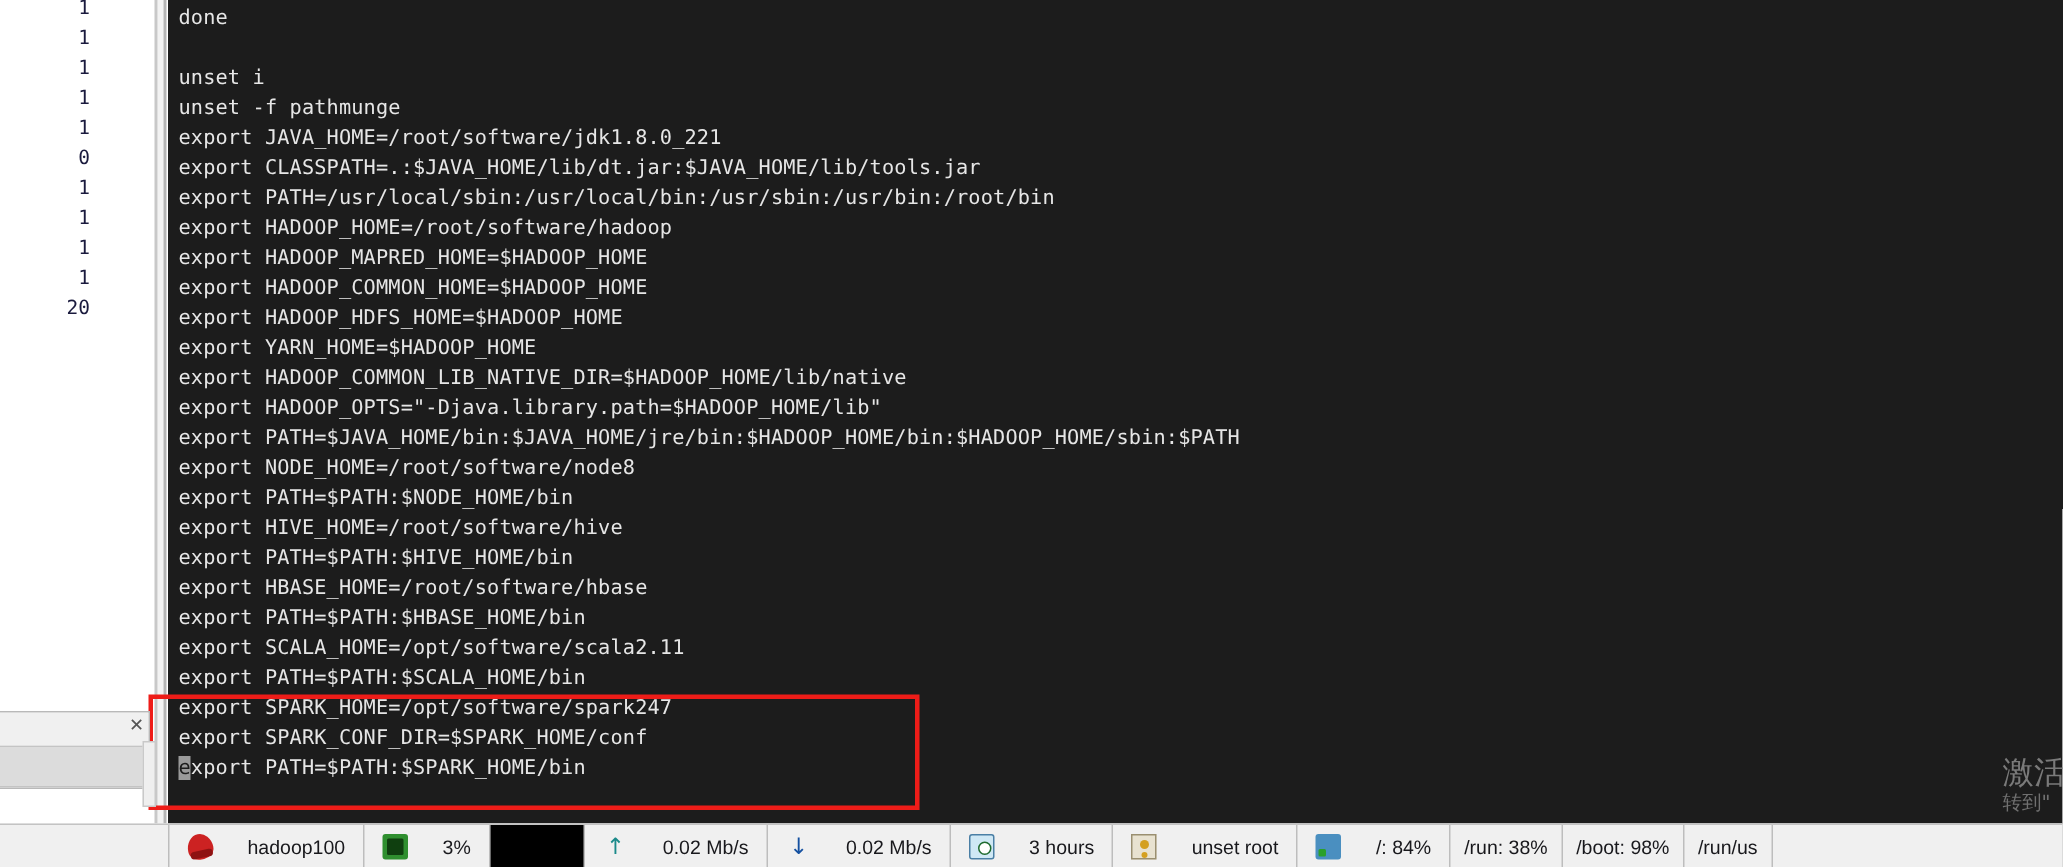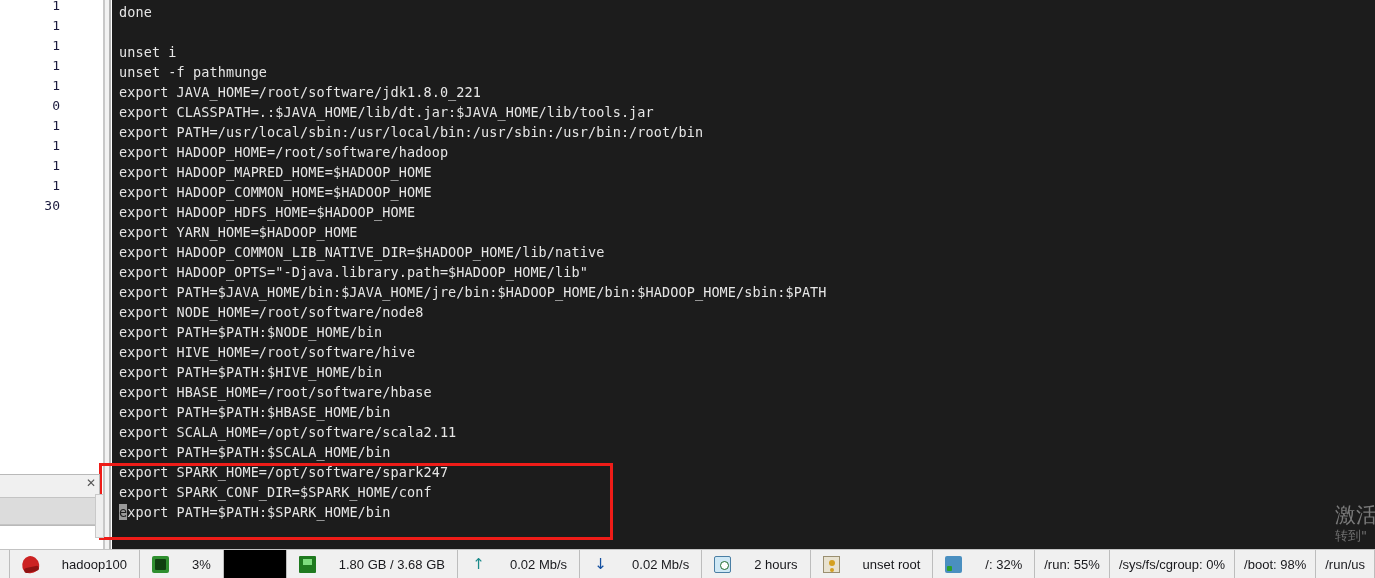--- a/index.html
+++ b/index.html
@@ -295,21 +295,21 @@
         <div>1</div>
         <div>1</div>
         <div>1</div>
         <div>1</div>
         <div>1</div>
         <div>0</div>
         <div>1</div>
         <div>1</div>
         <div>1</div>
         <div>1</div>
-        <div>30</div>
+        <div>20</div>
       </div>
   </div>
   <div class="pane-gap"></div>
   <div class="pane-divider"></div>
   <div class="pane-divider-2"></div>
 
   <div class="terminal">
     <div class="term-lines" id="termlines"><div>done</div><div></div><div>unset i</div><div>unset -f pathmunge</div><div>export JAVA_HOME=/root/software/jdk1.8.0_221</div><div>export CLASSPATH=.:$JAVA_HOME/lib/dt.jar:$JAVA_HOME/lib/tools.jar</div><div>export PATH=/usr/local/sbin:/usr/local/bin:/usr/sbin:/usr/bin:/root/bin</div><div>export HADOOP_HOME=/root/software/hadoop</div><div>export HADOOP_MAPRED_HOME=$HADOOP_HOME</div><div>export HADOOP_COMMON_HOME=$HADOOP_HOME</div><div>export HADOOP_HDFS_HOME=$HADOOP_HOME</div><div>export YARN_HOME=$HADOOP_HOME</div><div>export HADOOP_COMMON_LIB_NATIVE_DIR=$HADOOP_HOME/lib/native</div><div>export HADOOP_OPTS="-Djava.library.path=$HADOOP_HOME/lib"</div><div>export PATH=$JAVA_HOME/bin:$JAVA_HOME/jre/bin:$HADOOP_HOME/bin:$HADOOP_HOME/sbin:$PATH</div><div>export NODE_HOME=/root/software/node8</div><div>export PATH=$PATH:$NODE_HOME/bin</div><div>export HIVE_HOME=/root/software/hive</div><div>export PATH=$PATH:$HIVE_HOME/bin</div><div>export HBASE_HOME=/root/software/hbase</div><div>export PATH=$PATH:$HBASE_HOME/bin</div><div>export SCALA_HOME=/opt/software/scala2.11</div><div>export PATH=$PATH:$SCALA_HOME/bin</div><div>export SPARK_HOME=/opt/software/spark247</div><div>export SPARK_CONF_DIR=$SPARK_HOME/conf</div><div><span class="cursor-cell">e</span><span>xport PATH=$PATH:$SPARK_HOME/bin</span></div></div>
   </div>
 
@@ -334,48 +334,41 @@
         <div class="sb-cell">
           <span class="sb-icon ic-redhat"></span>
           <span>hadoop100</span>
         </div>
         <div class="sb-cell">
           <span class="sb-icon ic-cpu"></span>
           <span>3%</span>
         </div>
         <div class="sb-black"></div>
         <div class="sb-cell">
-          <span class="sb-icon ic-ram"></span>
-          <span>1.80 GB / 3.68 GB</span>
-        </div>
-        <div class="sb-cell">
           <span class="sb-icon ic-up">↑</span>
           <span>0.02 Mb/s</span>
         </div>
         <div class="sb-cell">
           <span class="sb-icon ic-down">↓</span>
           <span>0.02 Mb/s</span>
         </div>
         <div class="sb-cell">
           <span class="sb-icon ic-clock"></span>
-          <span>2 hours</span>
+          <span>3 hours</span>
         </div>
         <div class="sb-cell">
           <span class="sb-icon ic-user"></span>
           <span>unset  root</span>
         </div>
         <div class="sb-cell">
           <span class="sb-icon ic-disk"></span>
-          <span>/: 32%</span>
+          <span>/: 84%</span>
         </div>
         <div class="sb-cell nopad">
-          <span>/run: 55%</span>
-        </div>
-        <div class="sb-cell nopad">
-          <span>/sys/fs/cgroup: 0%</span>
+          <span>/run: 38%</span>
         </div>
         <div class="sb-cell nopad">
           <span>/boot: 98%</span>
         </div>
         <div class="sb-cell nopad">
           <span>/run/us</span>
         </div>
       </div>
   </div>
 

